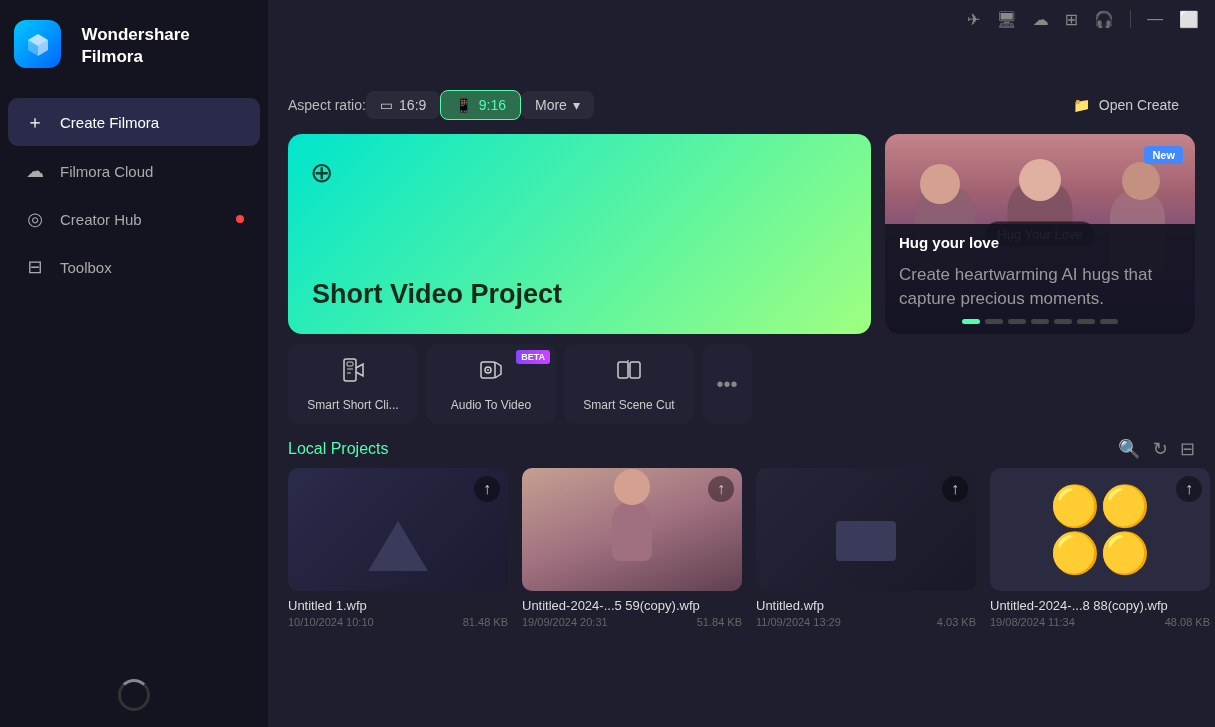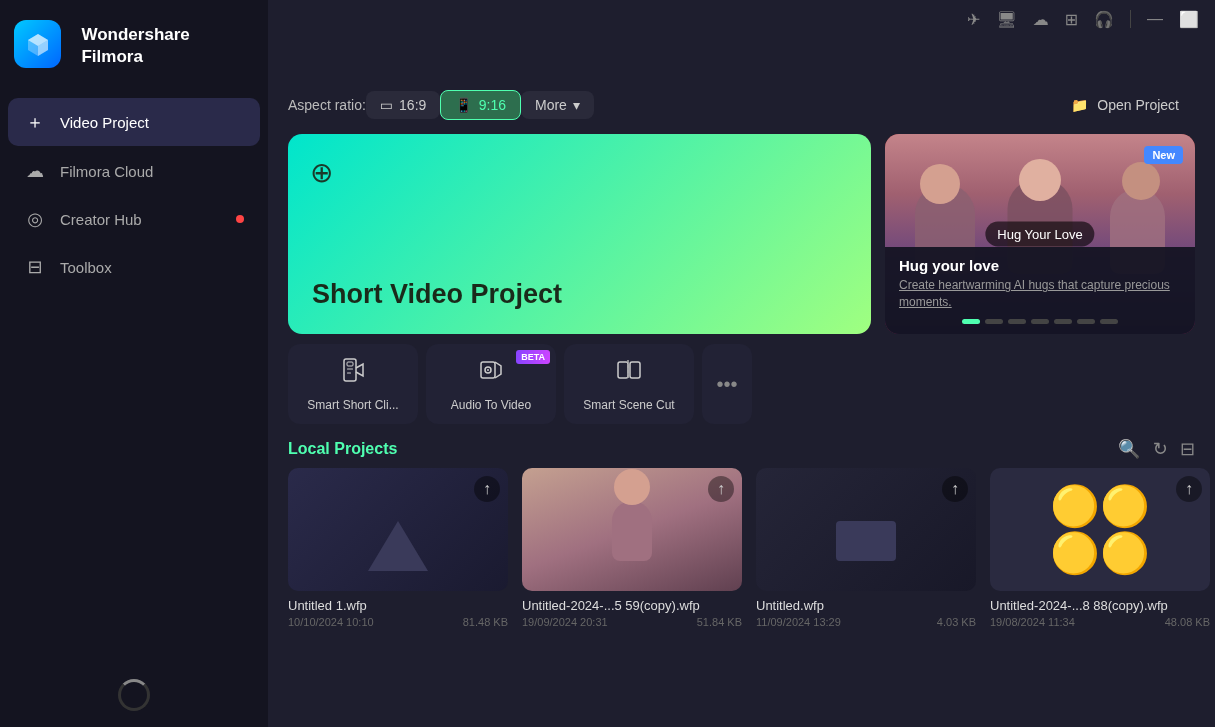--- a/index.html
+++ b/index.html
@@ -280,25 +280,24 @@
       padding: 10px 14px;
     }
 
     .hug-card-title {
       font-size: 15px;
       font-weight: 600;
       color: #fff;
     }
 
     .hug-card-desc {
-      font-size: 12px;
+      font-size: 17px;
       color: #999;
-      margin-top: 3px;
+      margin-top: 12px;
       line-height: 1.4;
-      text-decoration: underline;
     }
 
     .dots-row {
       display: flex;
       gap: 5px;
       margin-top: 8px;
       justify-content: center;
     }
 
     .dot {
@@ -370,21 +369,21 @@
 
     
     .local-projects-header {
       display: flex;
       align-items: center;
       padding: 14px 20px 8px;
     }
 
     .local-projects-title {
       font-size: 16px;
-      font-weight: 700;
+      font-weight: 400;
       color: #4fffb0;
     }
 
     .header-actions {
       margin-left: auto;
       display: flex;
       gap: 12px;
       align-items: center;
     }
 
@@ -504,21 +503,21 @@
         <path d="M14 4 L24 10 L14 16 L4 10 Z" fill="white" opacity="0.6"></path>
         <path d="M14 16 L24 10 L24 20 L14 26 Z" fill="white" opacity="0.4"></path>
       </svg>
     </div>
     <div class="logo-text">Wondershare Filmora</div>
   </div>
 
   <nav class="sidebar-nav">
     <div class="sidebar-item active">
       <span class="sidebar-icon">＋</span>
-      <span>Video Project</span>
+      <span>Create Filmora</span>
     </div>
     <div class="sidebar-item">
       <span class="sidebar-icon">☁</span>
       <span>Filmora Cloud</span>
     </div>
     <div class="sidebar-item">
       <span class="sidebar-icon">◎</span>
       <span>Creator Hub</span>
       <span class="sidebar-dot"></span>
     </div>
@@ -555,21 +554,21 @@
     <button class="aspect-btn active">
       <span style="color:#4fffb0;">📱</span>
       <span>9:16</span>
     </button>
     <button class="more-btn">
       <span>More</span>
       <span>▾</span>
     </button>
     <button class="open-project-btn">
       <span>📁</span>
-      <span>Open Project</span>
+      <span>Open Create</span>
     </button>
   </div>
 
   <div class="cards-area">
     <div class="short-video-card">
       <div class="short-video-plus">⊕</div>
       <div class="short-video-title">Short Video Project</div>
     </div>
 
     <div class="hug-card">

